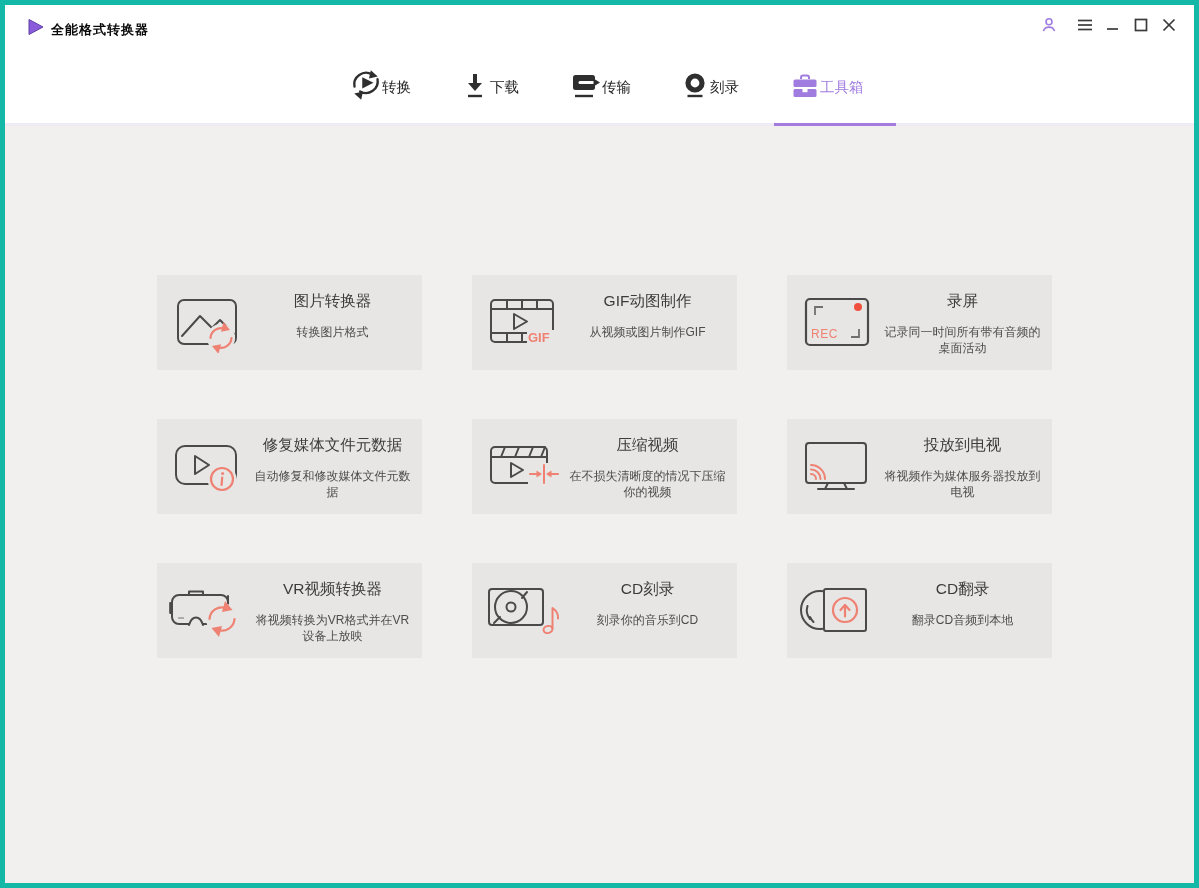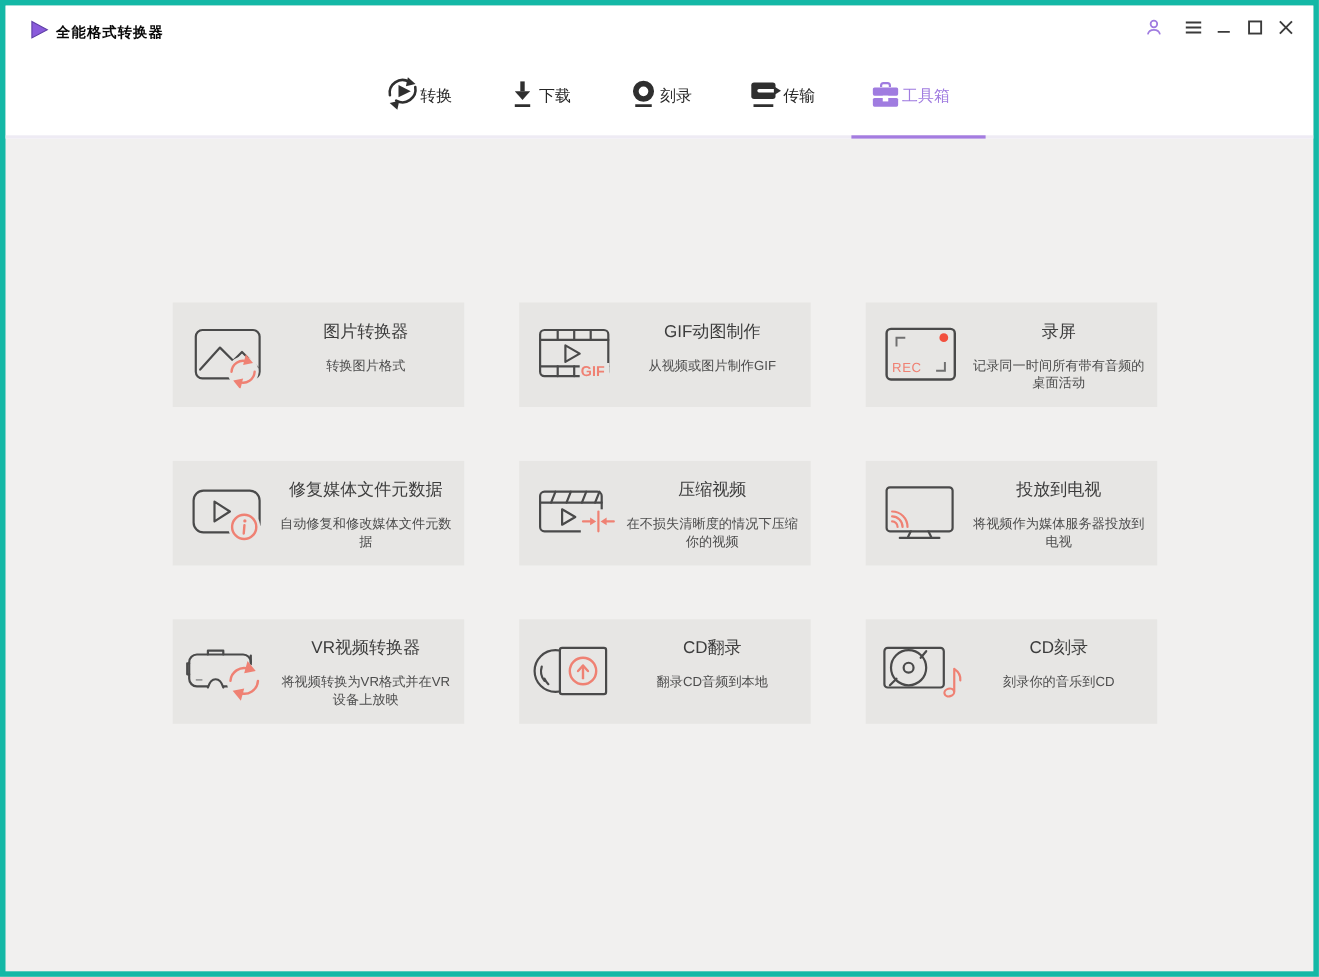--- a/index.html
+++ b/index.html
@@ -132,38 +132,38 @@
             <rect x="13" y="3" width="4" height="9" fill="#2f2f2f"></rect>
             <polygon points="8,12 22,12 15,20" fill="#2f2f2f"></polygon>
             <line x1="8" y1="25" x2="22" y2="25" stroke="#2f2f2f" stroke-width="2.4"></line>
           </svg>
         </div>
         <div class="tab-label">下载</div>
       </div>
 
       <div class="tab">
         <div class="tab-icon">
-          <svg width="30" height="30" viewBox="0 0 30 30">
-            <circle cx="15" cy="12" r="7" fill="none" stroke="#2f2f2f" stroke-width="5.2"></circle>
-            <line x1="7.5" y1="25" x2="22.5" y2="25" stroke="#2f2f2f" stroke-width="2.4"></line>
-          </svg>
-        </div>
-        <div class="tab-label">刻录</div>
-      </div>
-
-      <div class="tab">
-        <div class="tab-icon">
           <svg width="32" height="30" viewBox="0 0 32 30">
             <rect x="3" y="4" width="22" height="15" rx="2.5" fill="#2f2f2f"></rect>
             <line x1="10" y1="11.5" x2="25.5" y2="11.5" stroke="#ffffff" stroke-width="3" stroke-linecap="round"></line>
             <polygon points="23.5,7.5 30,11.5 23.5,15.5" fill="#2f2f2f"></polygon>
             <line x1="5" y1="25" x2="23" y2="25" stroke="#2f2f2f" stroke-width="2.4"></line>
           </svg>
         </div>
         <div class="tab-label">传输</div>
+      </div>
+
+      <div class="tab">
+        <div class="tab-icon">
+          <svg width="30" height="30" viewBox="0 0 30 30">
+            <circle cx="15" cy="12" r="7" fill="none" stroke="#2f2f2f" stroke-width="5.2"></circle>
+            <line x1="7.5" y1="25" x2="22.5" y2="25" stroke="#2f2f2f" stroke-width="2.4"></line>
+          </svg>
+        </div>
+        <div class="tab-label">刻录</div>
       </div>
 
       <div class="tab active">
         <div class="tab-icon">
           <svg width="30" height="30" viewBox="0 0 30 30">
             <path d="M11 8 V6.8 A2.2 2.2 0 0 1 13.2 4.6 H16.8 A2.2 2.2 0 0 1 19 6.8 V8" fill="none" stroke="#a07ce0" stroke-width="2"></path>
             <rect x="3.5" y="8.5" width="23" height="7.5" rx="1.5" fill="#a07ce0"></rect>
             <rect x="3.5" y="18" width="23" height="8" rx="1.5" fill="#a07ce0"></rect>
             <rect x="12.5" y="16" width="5" height="5.2" fill="#ffffff"></rect>
           </svg>
@@ -312,52 +312,52 @@
         <polygon points="50,56 42.5,47 53,45" fill="#ef8173"></polygon>
       </svg>
       <div class="card-text">
         <div class="card-title">VR视频转换器</div>
         <div class="card-desc">将视频转换为VR格式并在VR设备上放映</div>
       </div>
     </div>
 
     <div class="card">
       <svg class="card-icon" viewBox="0 0 80 60">
+        <g fill="none" stroke="#4a4a4a" stroke-width="2" stroke-linecap="round" stroke-linejoin="round">
+          <rect x="5" y="8" width="54" height="36" rx="3"></rect>
+          <circle cx="27" cy="26" r="16"></circle>
+          <circle cx="27" cy="26" r="4.5"></circle>
+          <path d="M10 42 L16 36"></path>
+          <path d="M43 11 L38 17"></path>
+        </g>
+        <g fill="none" stroke="#ef8173" stroke-width="2" stroke-linecap="round" stroke-linejoin="round">
+          <ellipse cx="64" cy="48.5" rx="4.5" ry="3.5" transform="rotate(-15 64 48.5)"></ellipse>
+          <path d="M68.5 47.5 V27 C71.5 29 74.5 32.5 74 37.5"></path>
+        </g>
+      </svg>
+      <div class="card-text">
+        <div class="card-title">CD刻录</div>
+        <div class="card-desc">刻录你的音乐到CD</div>
+      </div>
+    </div>
+
+    <div class="card">
+      <svg class="card-icon" viewBox="0 0 80 60">
         <g fill="none" stroke="#4a4a4a" stroke-width="2" stroke-linecap="round">
           <circle cx="21" cy="29" r="19"></circle>
           <path d="M11 38 A14 14 0 0 1 8.5 25"></path>
           <path d="M14.5 41 A18 18 0 0 1 11 36"></path>
         </g>
         <rect x="25" y="8" width="42" height="42" rx="2" fill="#e7e6e4" stroke="#4a4a4a" stroke-width="2"></rect>
         <circle cx="46" cy="29" r="12" fill="none" stroke="#ef8173" stroke-width="2.2"></circle>
         <g fill="none" stroke="#ef8173" stroke-width="2.2" stroke-linecap="round" stroke-linejoin="round">
           <path d="M46 35.5 V24.5"></path>
           <path d="M41.5 29 L46 24 L50.5 29"></path>
         </g>
       </svg>
       <div class="card-text">
         <div class="card-title">CD翻录</div>
         <div class="card-desc">翻录CD音频到本地</div>
       </div>
     </div>
 
-    <div class="card">
-      <svg class="card-icon" viewBox="0 0 80 60">
-        <g fill="none" stroke="#4a4a4a" stroke-width="2" stroke-linecap="round" stroke-linejoin="round">
-          <rect x="5" y="8" width="54" height="36" rx="3"></rect>
-          <circle cx="27" cy="26" r="16"></circle>
-          <circle cx="27" cy="26" r="4.5"></circle>
-          <path d="M10 42 L16 36"></path>
-          <path d="M43 11 L38 17"></path>
-        </g>
-        <g fill="none" stroke="#ef8173" stroke-width="2" stroke-linecap="round" stroke-linejoin="round">
-          <ellipse cx="64" cy="48.5" rx="4.5" ry="3.5" transform="rotate(-15 64 48.5)"></ellipse>
-          <path d="M68.5 47.5 V27 C71.5 29 74.5 32.5 74 37.5"></path>
-        </g>
-      </svg>
-      <div class="card-text">
-        <div class="card-title">CD刻录</div>
-        <div class="card-desc">刻录你的音乐到CD</div>
-      </div>
-    </div>
-
   </div>
 </div>
 
 </body></html>

